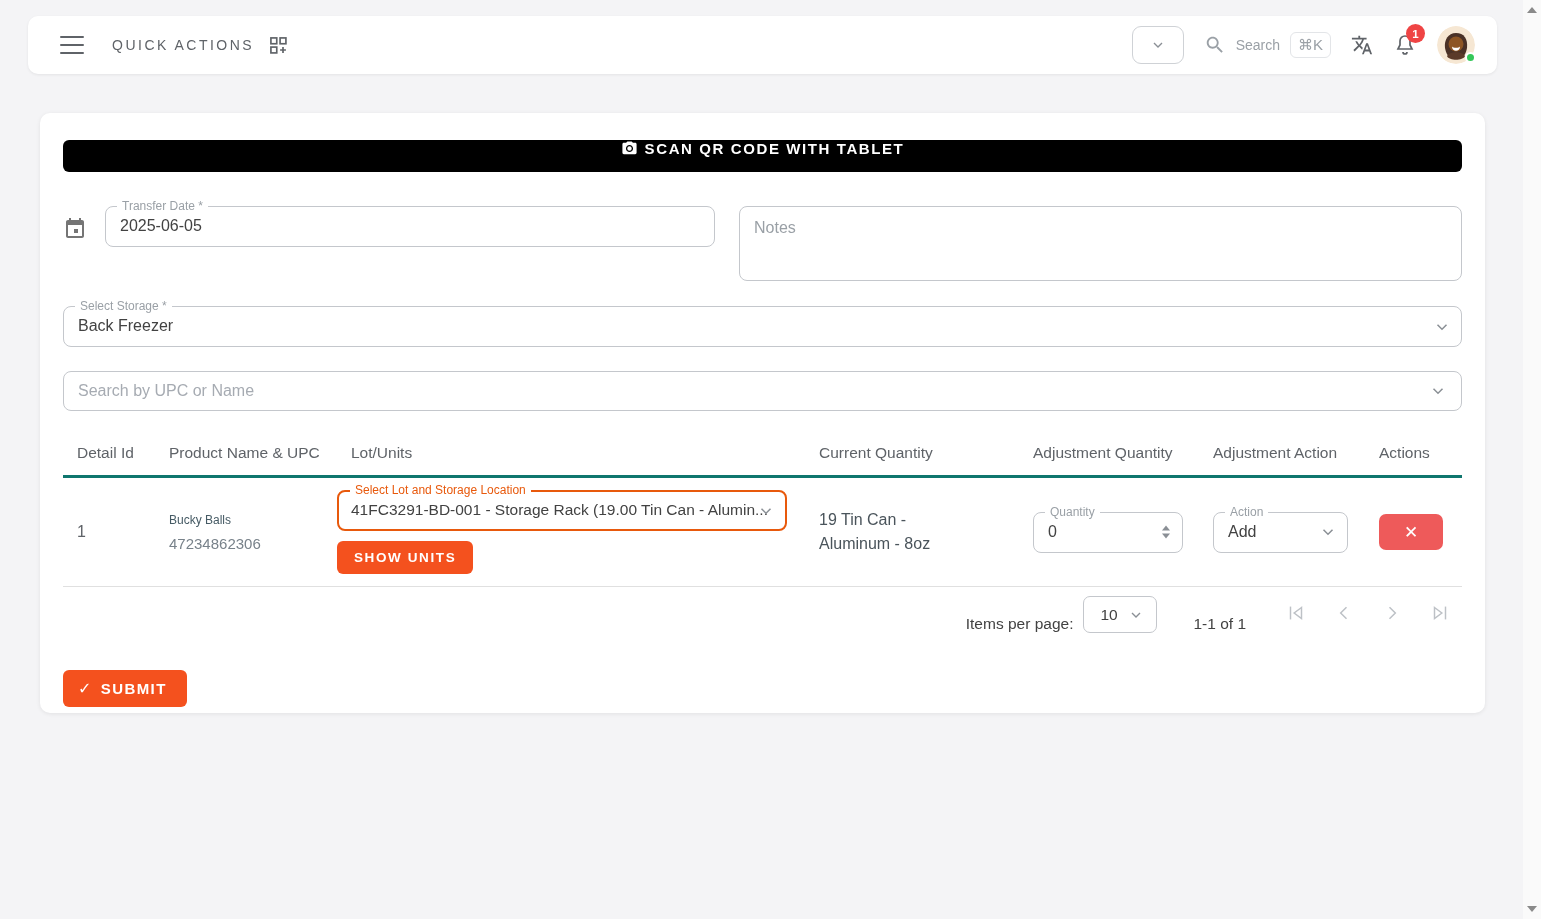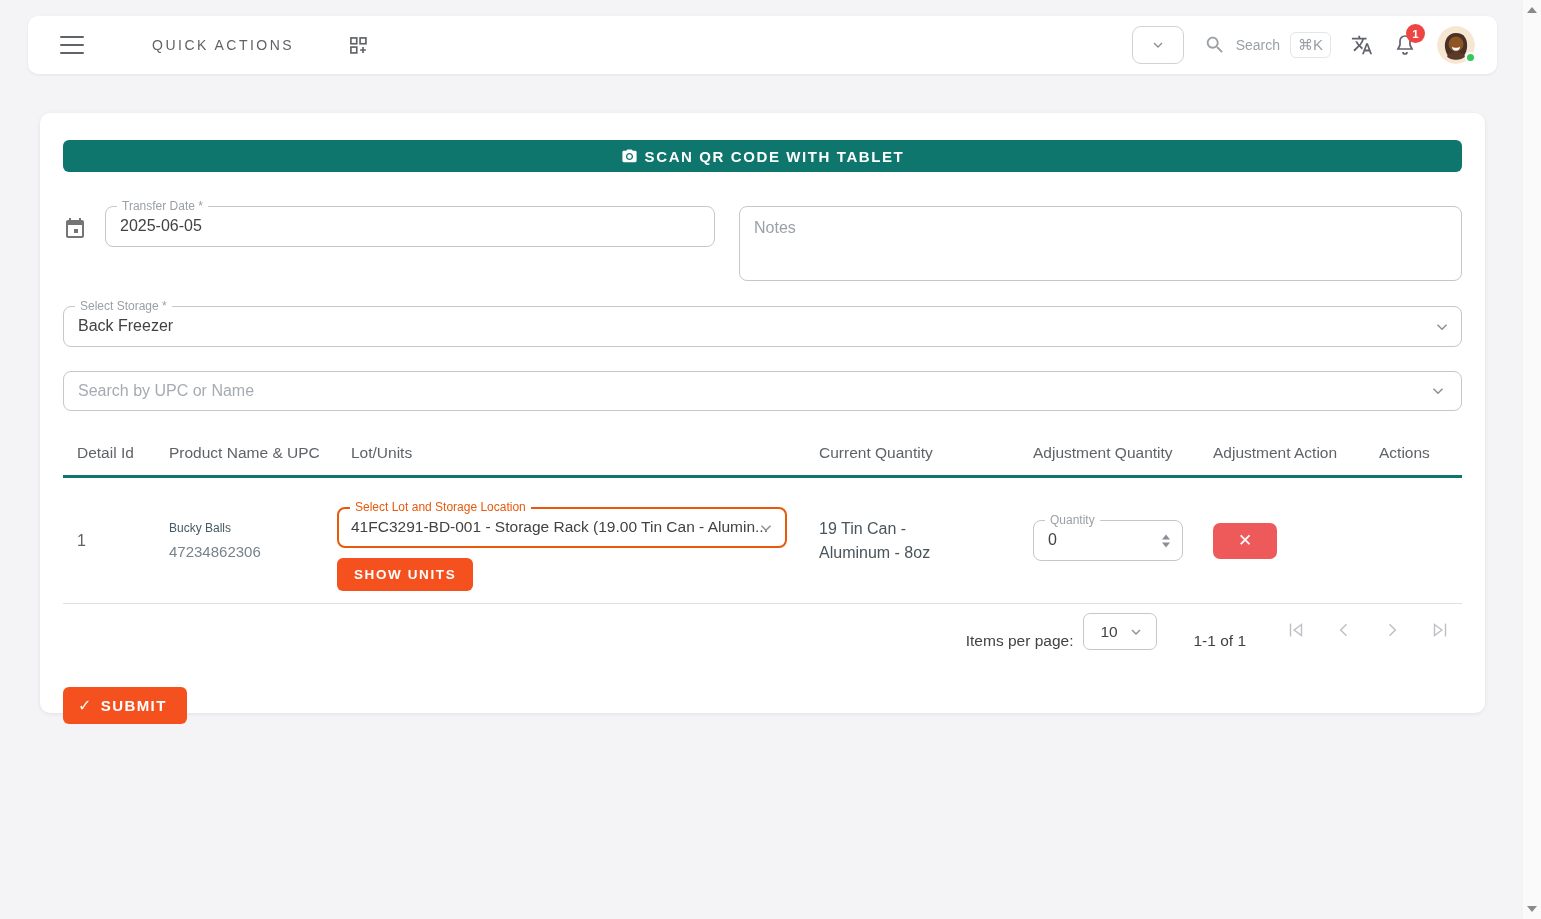--- a/index.html
+++ b/index.html
@@ -8,21 +8,21 @@
     font-family:"Liberation Sans","DejaVu Sans",sans-serif;
     background:#f4f4f6;
     color:#3c4043;
     position:relative;
   }
   
   .topbar {
     position:absolute; left:28px; top:16px; width:1469px; height:58px;
     background:#ffffff; border-radius:10px;
     box-shadow:0 1px 3px rgba(0,0,0,.07);
-    display:flex; align-items:center; padding:0 22px;gap:40px;
+    display:flex; align-items:center; padding:0 22px;
   }
   .hamburger { width:24px; height:18px; display:flex; flex-direction:column; justify-content:space-between; cursor:pointer; margin-left:10px; }
   .hamburger span { display:block; height:2px; background:#5f6368; border-radius:1px; }
   .quick-actions { margin-left:28px; font-size:14px; letter-spacing:2.5px; color:#5f6368; font-weight:500; }
   .qa-icon { margin-left:14px; display:flex; align-items:center; }
   .topbar-right { margin-left:auto; display:flex; align-items:center; gap:20px; }
   .mini-select {
     width:52px; height:38px; border:1px solid #cfd2d6; border-radius:9px;
     display:flex; align-items:center; justify-content:center; cursor:pointer; background:#fff;
   }
@@ -44,23 +44,23 @@
     position:absolute; right:-1px; bottom:1px; width:11px; height:11px; border-radius:50%;
     background:#34c759; border:2px solid #fff;
   }
   
   .card {
     position:absolute; left:40px; top:113px; width:1445px; height:600px;
     background:#fff; border-radius:10px; box-shadow:0 1px 4px rgba(0,0,0,.08);
     padding:27px 23px 0 23px;
   }
   .scan-btn {
-    width:100%; height:32px; background:#0f766e; color:#fff; border:none; border-radius:6px;
+    width:100%; height:32px; background:#000000; color:#fff; border:none; border-radius:6px;
     font-family:inherit; font-size:15px; font-weight:700; letter-spacing:1.6px;
-    display:flex; align-items:center; justify-content:center; gap:7px; cursor:pointer;
+    display:flex; justify-content:center; gap:7px; cursor:pointer;
   }
   .row-2 { display:flex; margin-top:34px; align-items:flex-start; }
   .cal-cell { width:42px; padding-top:10px; display:flex; }
   
   .mfield { position:relative; border:1px solid #c4c7cc; border-radius:8px; background:#fff; }
   .mfield .flabel {
     position:absolute; top:-8px; left:11px; background:#fff; padding:0 5px;
     font-size:12px; color:#9aa0a6; white-space:nowrap;
   }
   .mfield .fvalue {
@@ -80,21 +80,21 @@
   .upc-search input::placeholder { color:#a6abb2; opacity:1; }
   
   .table { margin-top:20px; width:100%; }
   .tr { display:grid; grid-template-columns:92px 182px 468px 214px 180px 166px 1fr; align-items:center; }
   .thead { border-bottom:3px solid #0f766e; }
   .thead .td { color:#5f6368; font-size:15.5px; line-height:1.55; padding:10px 12px 10px 14px; font-weight:400; }
   .tbody-row { border-bottom:1px solid #e0e0e0; }
   .td { padding:12px 12px 12px 14px; font-size:16px; color:#5f6368; }
   .prod-name { color:#455a64; font-size:12px; }
   .prod-upc { color:#78828a; font-size:15px; margin-top:8px; }
-  .lot-cell { padding:12px 18px 12px 0;margin-top:17px; }
+  .lot-cell { padding:12px 18px 12px 0; }
   .lot-select { width:450px; height:41px; border:2px solid #e8590c; border-radius:8px; position:relative; cursor:pointer; background:#fff; }
   .lot-select .flabel { position:absolute; top:-9px; left:11px; background:#fff; padding:0 5px; font-size:12px; color:#e8590c; }
   .lot-select .fvalue { font-size:15.5px; color:#424242; padding:9px 36px 9px 12px; white-space:nowrap; overflow:hidden; }
   .lot-select .chev { position:absolute; right:10px; top:50%; transform:translateY(-50%); }
   .show-units-btn {
     margin-top:10px; background:#f4511e; color:#fff; border:none; border-radius:6px;
     font-family:inherit; font-size:13.5px; font-weight:700; letter-spacing:1.6px;
     padding:9px 17px; cursor:pointer;
   }
   .cur-qty { color:#4a545b; line-height:1.5; padding-right:40px; }
@@ -273,20 +273,31 @@
         <div class="mfield qty-field">
           <span class="flabel">Quantity</span>
           <div class="fvalue">0</div>
           <span class="spinner">
               <i class="spin-up"></i>
               <i class="spin-down"></i>
             </span>
         </div>
       </div>
       <div class="td">
+        <div class="mfield action-field">
+          <span class="flabel">Action</span>
+          <div class="fvalue">Add</div>
+          <span class="chev">
+            <svg width="18" height="18" viewBox="0 0 24 24" fill="none" stroke="#8a8f95" stroke-width="2">
+                <path d="M6 9l6 6 6-6"></path>
+              </svg>
+          </span>
+        </div>
+      </div>
+      <div class="td">
         <button class="delete-btn">✕</button>
       </div>
     </div>
   </div>
 
   
   <div class="pagination">
     <span class="ipp-label">Items per page:</span>
     <div class="ipp-select">
       <span>10</span>

